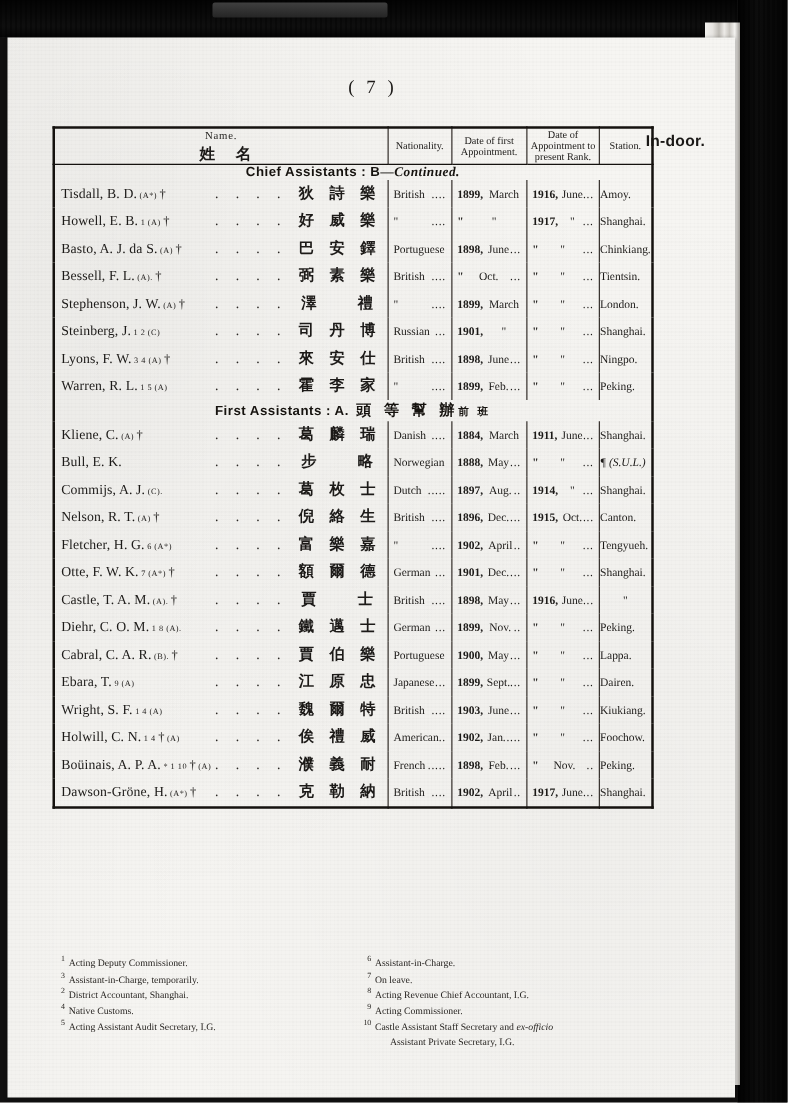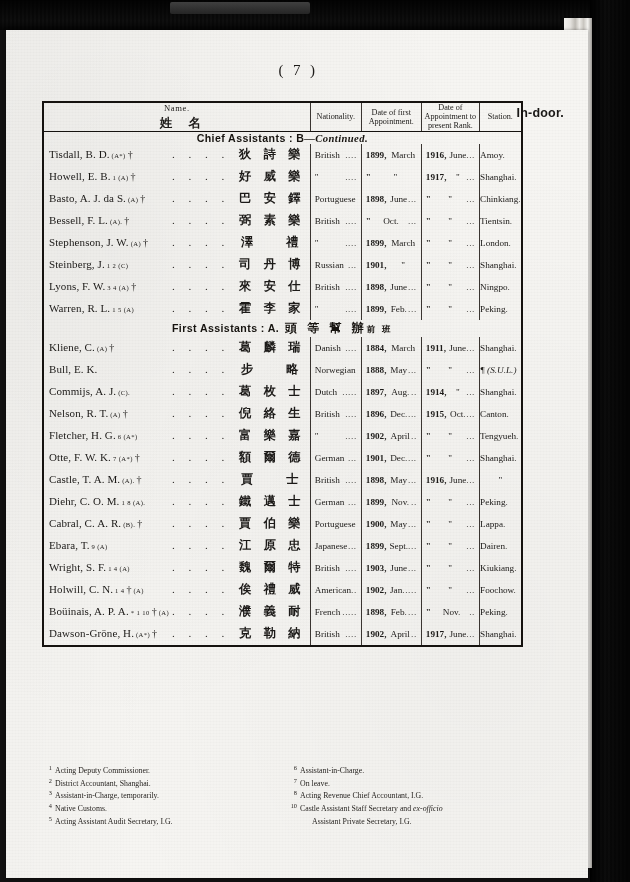--- a/index.html
+++ b/index.html
@@ -989,26 +989,26 @@
         </tbody>
     </table>
 
     <div class="footnotes">
       <div class="fn-col" id="fn-left">
           <div class="fn">
             <span class="n">1</span>
             <span class="t"><span>Acting Deputy Commissioner.</span></span>
           </div>
           <div class="fn">
+            <span class="n">3</span>
+            <span class="t"><span>Assistant-in-Charge, temporarily.</span></span>
+          </div>
+          <div class="fn">
             <span class="n">2</span>
             <span class="t"><span>District Accountant, Shanghai.</span></span>
-          </div>
-          <div class="fn">
-            <span class="n">3</span>
-            <span class="t"><span>Assistant-in-Charge, temporarily.</span></span>
           </div>
           <div class="fn">
             <span class="n">4</span>
             <span class="t"><span>Native Customs.</span></span>
           </div>
           <div class="fn">
             <span class="n">5</span>
             <span class="t"><span>Acting Assistant Audit Secretary, I.G.</span></span>
           </div>
         </div>
@@ -1019,20 +1019,24 @@
           </div>
           <div class="fn">
             <span class="n">7</span>
             <span class="t"><span>On leave.</span></span>
           </div>
           <div class="fn">
             <span class="n">8</span>
             <span class="t"><span>Acting Revenue Chief Accountant, I.G.</span></span>
           </div>
           <div class="fn">
+            <span class="n">9</span>
+            <span class="t"><span>Acting Commissioner.</span></span>
+          </div>
+          <div class="fn">
             <span class="n">10</span>
             <span class="t"><span>Castle Assistant Staff Secretary and </span><span class="ital">ex-officio</span><span class="cont">Assistant Private Secretary, I.G.</span></span>
           </div>
         </div>
     </div>
 
   </div>
 </div>
 
 </body></html>

